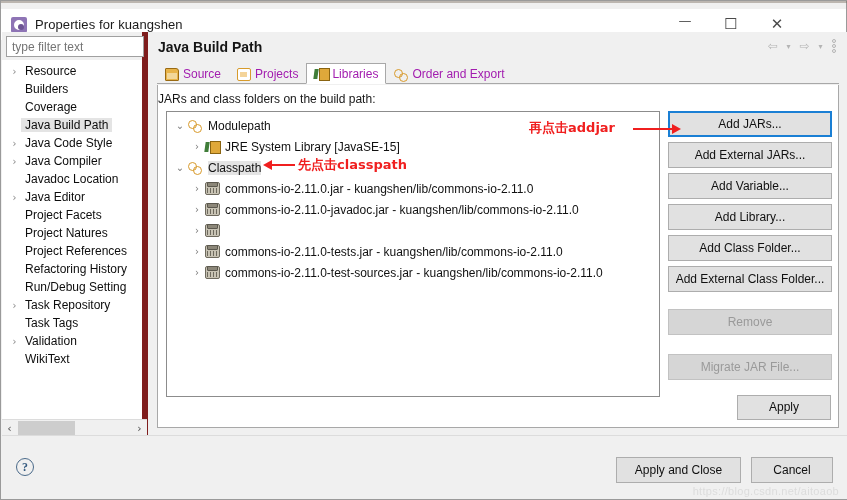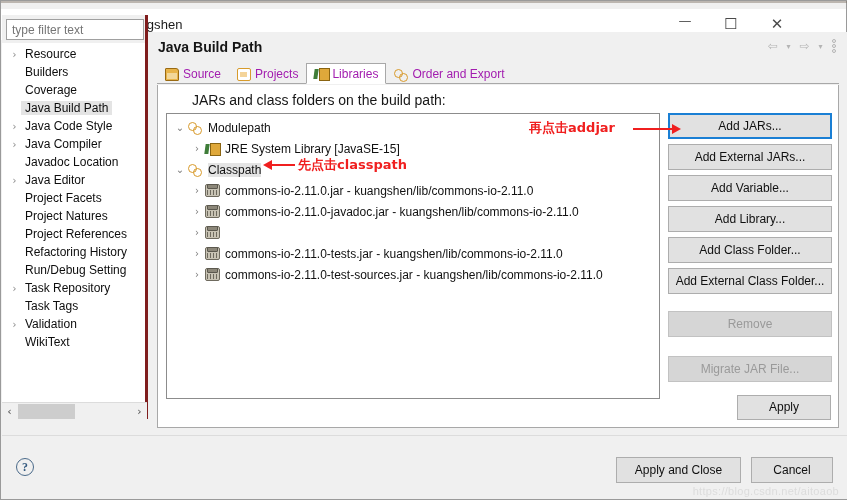--- a/index.html
+++ b/index.html
@@ -53,23 +53,23 @@
     color: #4a4a4a;
   }
   #btn-min { right: 138px; }
   #btn-max { right: 92px; }
   #btn-close { right: 46px; }
   .wbtn .glyph { font-size: 15px; line-height: 1; font-family: "DejaVu Sans", sans-serif;}
   #btn-min .glyph { font-size: 13px; position: relative; top: -4px; }
 
   
   #left {
-    position: absolute; left: 1px; top: 14px; width: 146px; height: 404px;
+    position: absolute; left: 1px; top: 31px; width: 146px; height: 404px;
     background: #ffffff;
-    border-right: 3px solid #7f1d1d;
+    border-right: 6px solid #7f1d1d;
   }
   #filter-wrap { padding: 4px 4px 3px 4px; background:#f0f0f0;}
   #filter-input {
     width: 138px; height: 21px;
     border: 1px solid #a0a0a0;
     background: #ffffff;
     font-family: "Liberation Sans", sans-serif;
     font-size: 12px;
     color: #787878;
     padding: 0 5px;
@@ -162,21 +162,21 @@
   .ic-order::after{content:"";position:absolute;left:5px;top:5px;width:7px;height:7px;border:1.6px solid #d89a2b;border-radius:50%;}
   .ic-module { width:13px;height:13px;border-radius:50%;background:#9b5a2b;border:1px solid #6d3c18;}
   .ic-module::after{content:"";position:absolute;left:3px;top:3px;width:5px;height:5px;background:#f2e2cf;}
 
   
   #panel {
     position: absolute; left: 9px; top: 53px; width: 682px; height: 343px;
     background: #ffffff; border: 1px solid #a8a8a8; border-top: none;
   }
   #panel-label {
-    font-size: 14px; color: #161616; padding: 7px 0 5px 0; margin-left: 34px;
+    font-size: 12px; color: #161616; padding: 7px 0 5px 0;
   }
   #list-and-buttons { display: flex; padding: 0 6px 0 8px; gap: 8px; }
 
   #jar-list {
     width: 500px; height: 286px;
     border: 1px solid #8c8c8c; background: #ffffff;
     padding-top: 3px; overflow: hidden; position: relative;
   }
   .lrow {
     height: 21px; display: flex; align-items: center;

